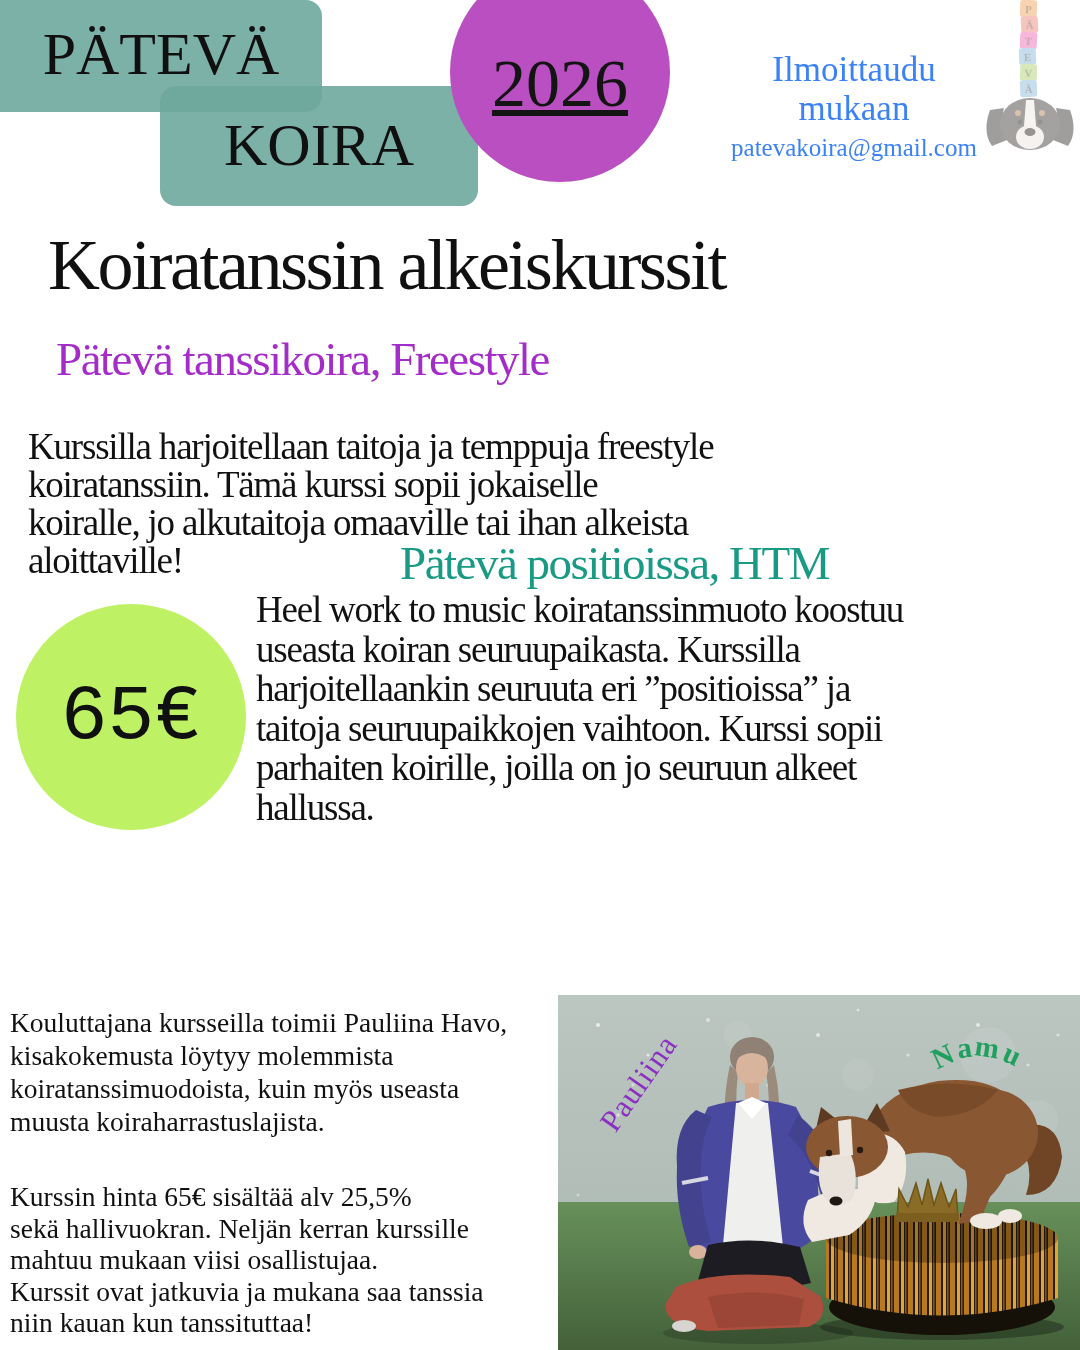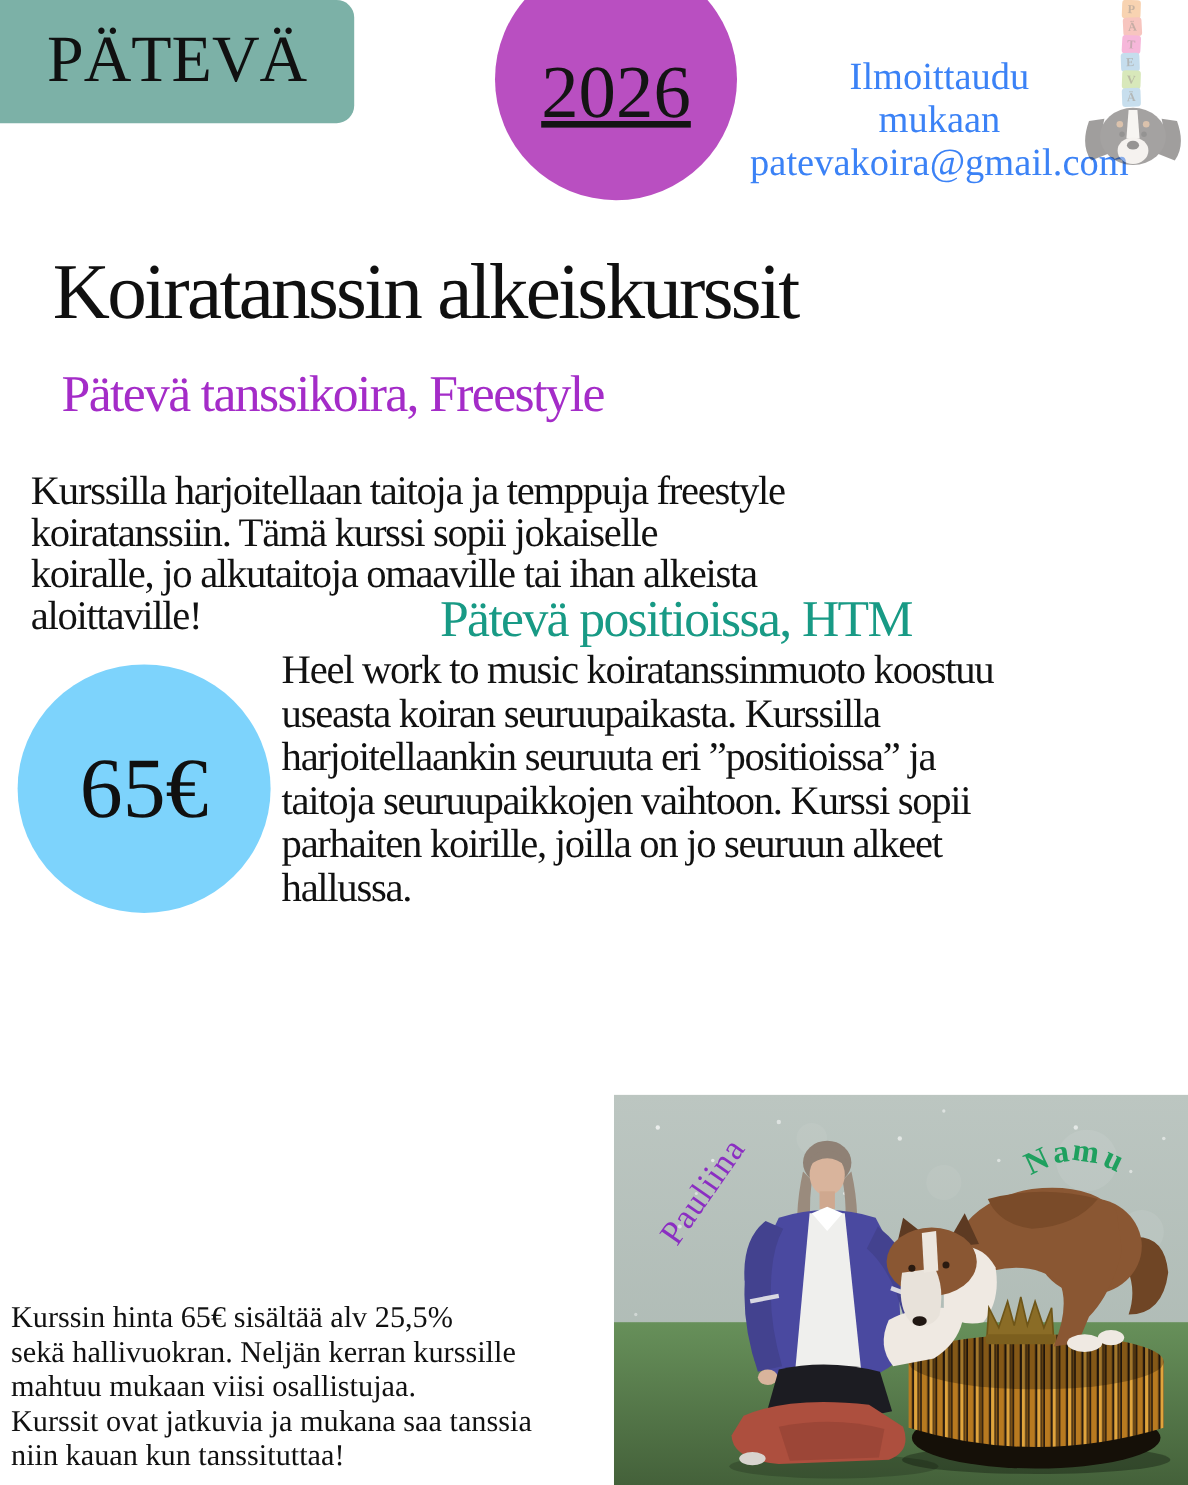--- a/index.html
+++ b/index.html
@@ -14,21 +14,21 @@
 
   
   .year-circle{position:absolute;left:450px;top:-38px;width:220px;height:220px;border-radius:50%;
                background:#b94fc1;display:flex;align-items:center;justify-content:center;
                font-size:68px;color:#141414;}
   .year-circle span{margin-top:22px;text-decoration:underline;}
 
   
   .signup{position:absolute;left:648px;top:50px;width:412px;text-align:center;
           font-size:35px;line-height:39px;color:#3b82f6;}
-  .signup .email{font-size:35px;}
+  .signup .email{font-size:25px;}
 
   
   .dog-blocks{position:absolute;left:980px;top:0;width:100px;height:150px;opacity:0.45;}
   .lblock{position:absolute;width:17px;height:17px;border-radius:3px;left:40px;
           display:flex;align-items:center;justify-content:center;
           font-size:11px;font-weight:bold;color:rgba(60,40,20,0.6);}
   .lblock.b0{top:0;background:#f09e55;transform:rotate(2deg);}
   .lblock.b1{top:16px;background:#ee7f72;transform:rotate(-3deg) translateX(1px);}
   .lblock.b2{top:32px;background:#ec62ae;transform:rotate(3deg);}
   .lblock.b3{top:48px;background:#7fb6d9;transform:rotate(-2deg) translateX(-1px);}
@@ -44,22 +44,22 @@
   .h-htm{position:absolute;left:400px;top:536px;font-size:47px;letter-spacing:-1.5px;
          font-weight:normal;margin:0;color:#189a85;}
   .body-narrow{position:absolute;white-space:pre-line;font-size:37px;letter-spacing:-1.2px;color:#111;}
   .free-body{left:28px;top:390px;line-height:38px;margin-top:38px;}
   .htm-body{left:256px;top:590px;line-height:39.5px;}
   .schedule{position:absolute;left:178px;top:851px;white-space:pre-line;
             font-size:28px;line-height:32.5px;letter-spacing:-0.3px;color:#111;}
 
   
   .price-circle{position:absolute;left:16px;top:604px;width:230px;height:226px;border-radius:50%;
-                background:#7dd3fc;display:flex;align-items:center;justify-content:center;
-                font-size:78px;color:#101010;}
+                background:#bef264;display:flex;align-items:center;justify-content:center;
+                font-size:78px;color:#101010;font-family:Liberation Mono, monospace;}
 
   
   .trainer{position:absolute;left:10px;top:1006px;white-space:pre-line;
            font-size:27.5px;line-height:33px;color:#111;}
   .pricing{position:absolute;left:10px;top:1181px;white-space:pre-line;
            font-size:27.5px;line-height:31.5px;color:#111;}
 
   
   .photo{position:absolute;left:558px;top:995px;width:522px;height:355px;overflow:hidden;}
   .label-pauliina{position:absolute;left:26px;top:70px;transform:rotate(-55deg);
@@ -68,20 +68,23 @@
               letter-spacing:4px;color:#1fa05f;}
   .label-namu span{display:inline-block;}
 </style>
 </head>
 <body>
 
 <div class="page">
 
   <div class="brand-block pateva">
     <span>PÄTEVÄ</span>
+  </div>
+  <div class="brand-block koira">
+    <span>KOIRA</span>
   </div>
 
   <div class="year-circle">
     <span>2026</span>
   </div>
 
   <div class="signup">
     <div>Ilmoittaudu</div>
     <div>mukaan</div>
     <div class="email">patevakoira@gmail.com</div>
@@ -134,20 +137,24 @@
 harjoitellaankin seuruuta eri ”positioissa” ja
 taitoja seuruupaikkojen vaihtoon. Kurssi sopii
 parhaiten koirille, joilla on jo seuruun alkeet
 hallussa.</div>
 
   <div class="price-circle">
     <span>65€</span>
   </div>
 
 
+  <div class="trainer">Kouluttajana kursseilla toimii Pauliina Havo,
+kisakokemusta löytyy molemmista
+koiratanssimuodoista, kuin myös useasta
+muusta koiraharrastuslajista.</div>
   <div class="pricing">Kurssin hinta 65€ sisältää alv 25,5%
 sekä hallivuokran. Neljän kerran kurssille
 mahtuu mukaan viisi osallistujaa.
 Kurssit ovat jatkuvia ja mukana saa tanssia
 niin kauan kun tanssituttaa!</div>
 
   <div class="photo">
     <svg width="522" height="355" viewBox="0 0 522 355">
       <defs>
         <linearGradient id="bgGrad" x1="0" y1="0" x2="0" y2="1">

